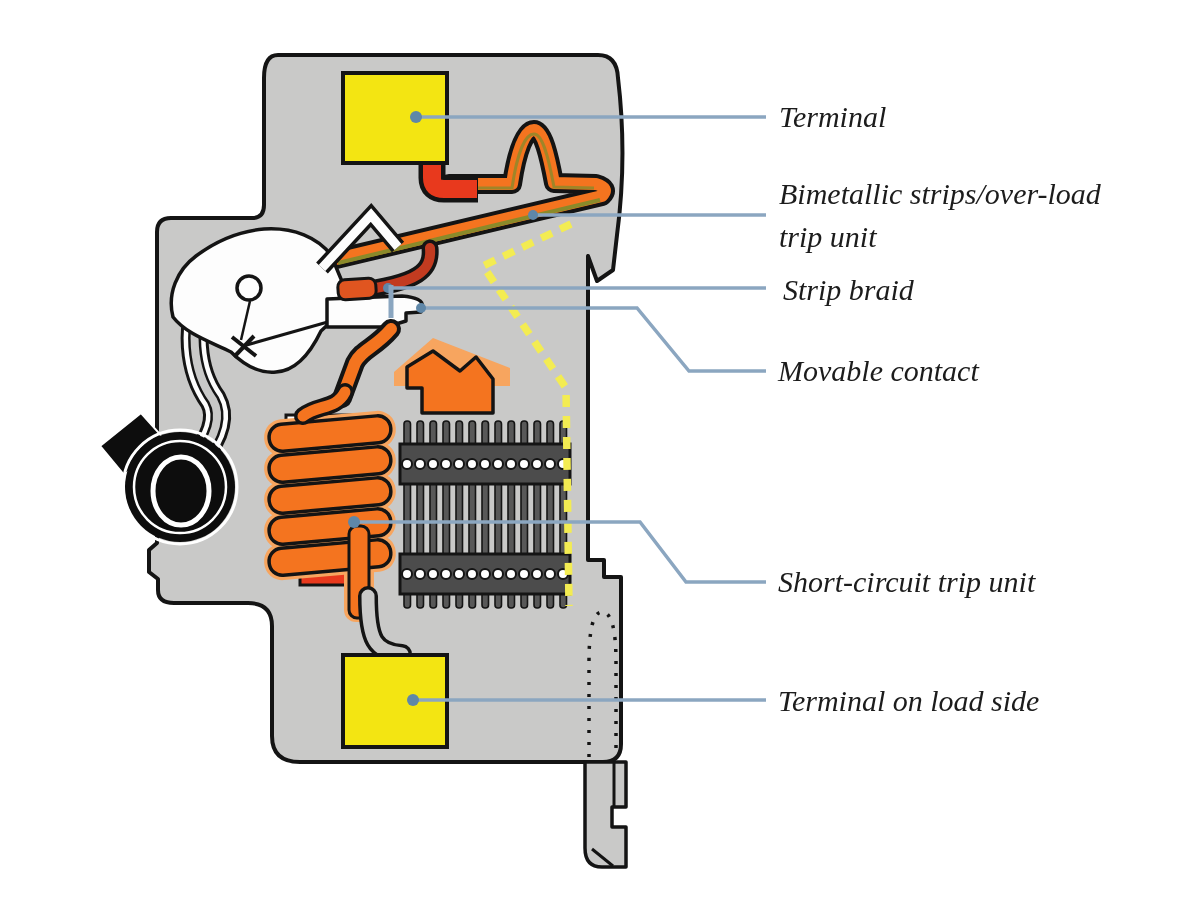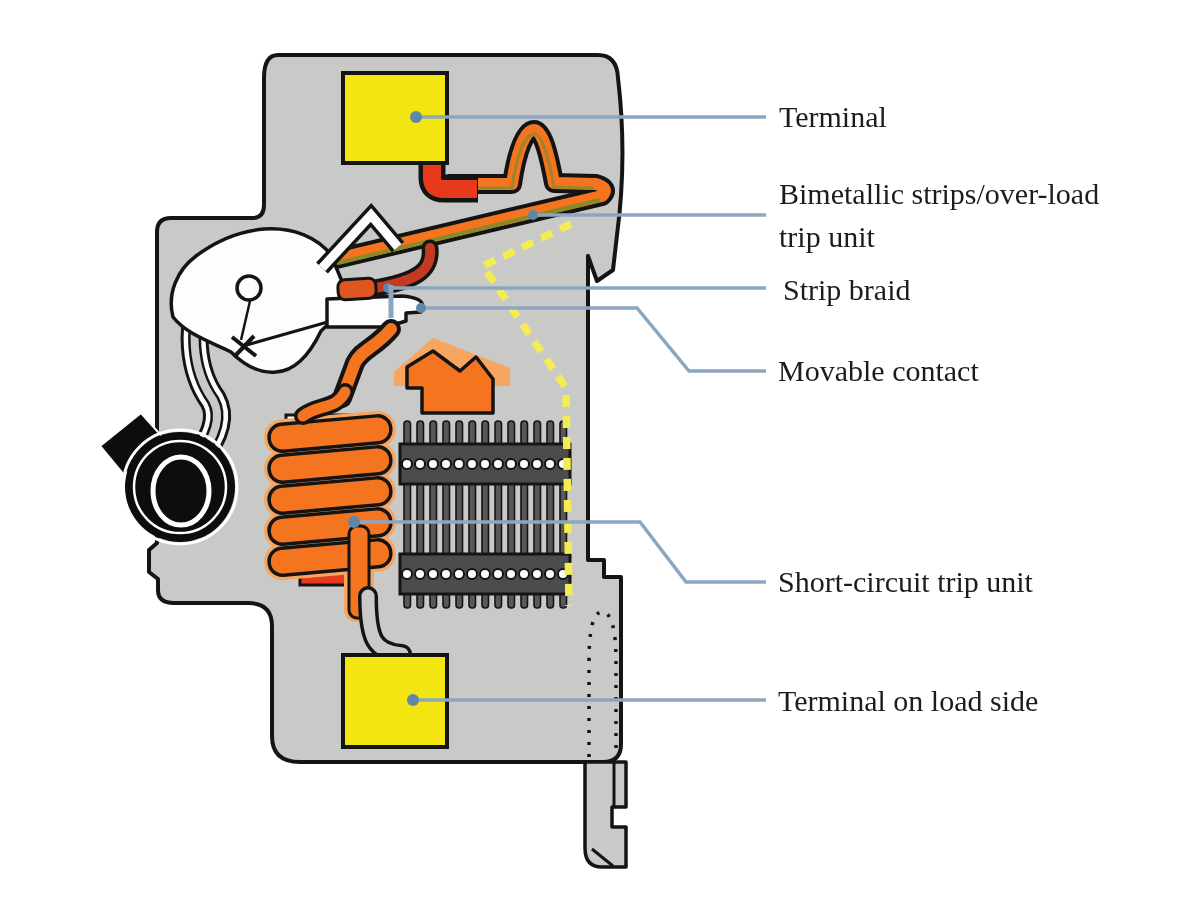--- a/index.html
+++ b/index.html
@@ -1,16 +1,16 @@
 <!DOCTYPE html>
 <html style="--c-body: #c9c9c8; --c-outline: #141414; --c-yellow: #f3e512; --c-orange: #f4741f; --c-halo: #f7a55f; --c-red: #e8391d; --c-braid: #c23b20; --c-olive: #8a8a2a; --c-chute: #4c4c4c; --c-plate: #585858; --c-white: #fdfdfd; --c-leader: #8ba6c0; --c-leaderdot: #5f87a8; --c-pathyellow: #f3ec52; --c-knob: #0d0d0d; --c-label: #1c1c1c;"><head>
 <meta charset="utf-8">
 <style>
   html,body{margin:0;padding:0;background:#ffffff;}
-  .stage{width:1200px;height:900px;position:relative;background:#ffffff;overflow:hidden;}
+  .stage{width:1200px;height:900px;position:relative;background:#ffffff;overflow:hidden;font-style:italic;}
   svg{display:block;}
   .label{font-family:"Liberation Serif","DejaVu Serif",serif;font-size:30px;fill:var(--c-label,#1c1c1c);}
   .leader{stroke:var(--c-leader,#8ba6c0);stroke-width:3.5;fill:none;}
   .leaderdot{fill:var(--c-leaderdot,#5f87a8);}
 </style>
 </head>
 <body>
 
 <div class="stage">
 <svg width="1200" height="900" viewBox="0 0 1200 900">

